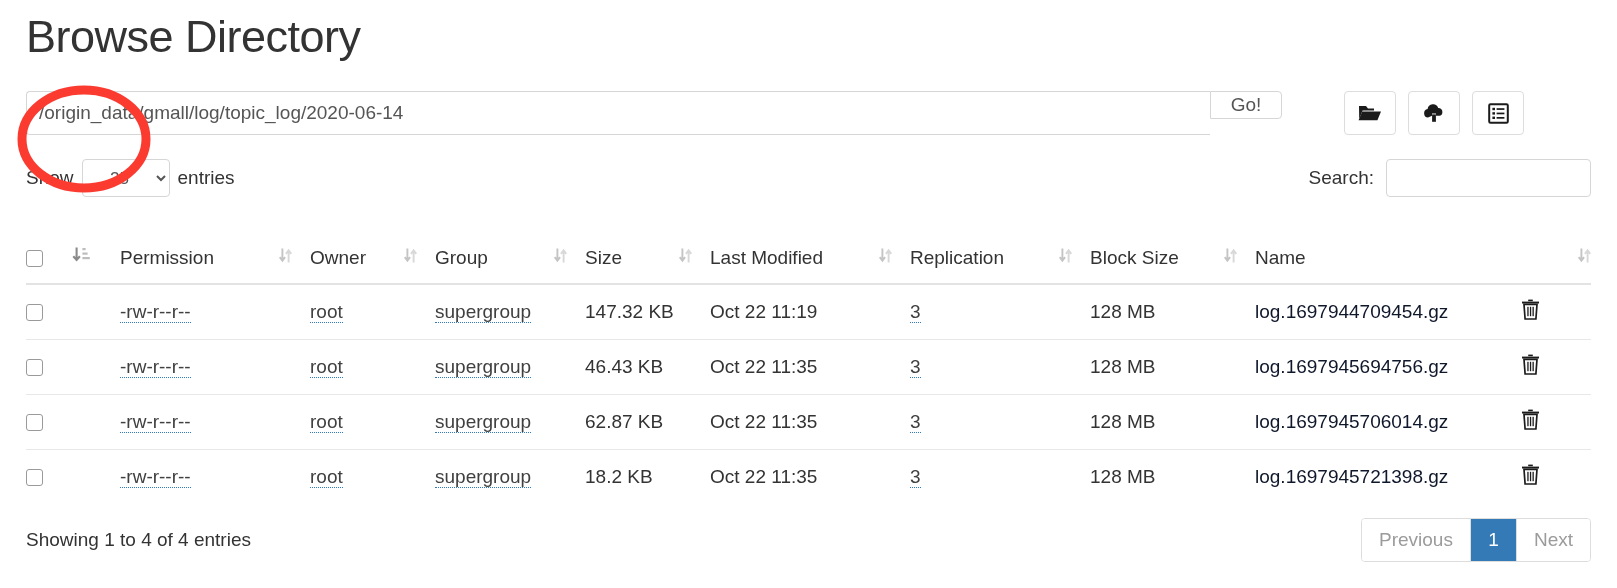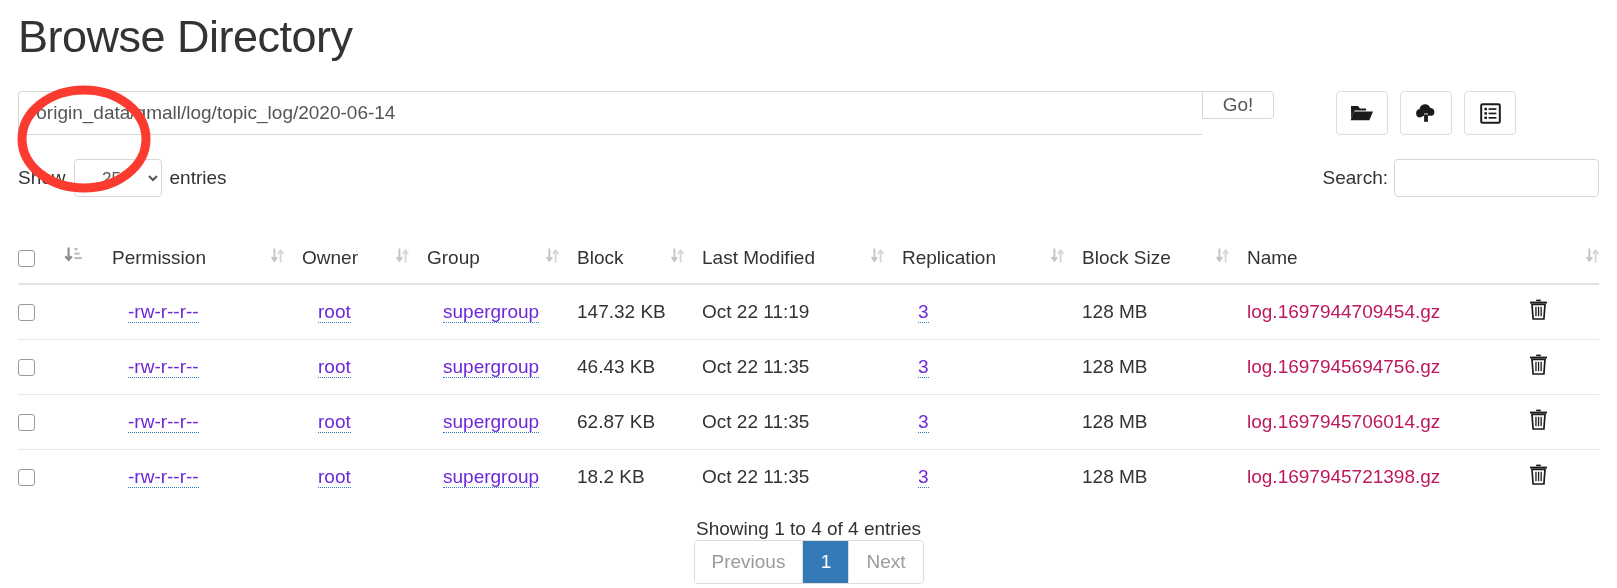--- a/index.html
+++ b/index.html
@@ -13,21 +13,21 @@
     font-family: "Liberation Sans", sans-serif;
     color: #333333;
     overflow: hidden;
     position: relative;
   }
   .page {
     position: relative;
     width: 1617px;
     height: 588px;
     box-sizing: border-box;
-    padding: 0 18px;
+    padding: 0 26px;
   }
   
   .page-title {
     font-size: 45px;
     font-weight: 400;
     line-height: 1;
     color: #333333;
     margin: 0;
     padding-top: 14px;
     letter-spacing: -0.5px;
@@ -140,21 +140,21 @@
     padding: 0 6px;
     text-align: center;
     text-align-last: center;
     cursor: pointer;
   }
   .search-ctrl {
     display: flex;
     align-items: center;
     font-size: 19px;
     color: #333333;
-    gap: 6px;
+    gap: 12px;
     justify-content: center;
   }
   .search-input {
     width: 205px;
     height: 38px;
     box-sizing: border-box;
     border: 1px solid #d6d6d6;
     border-radius: 4px;
     background: #ffffff;
     font-family: "Liberation Sans", sans-serif;
@@ -215,48 +215,46 @@
     height: 17px;
     box-sizing: border-box;
     border: 1px solid #9a9a9a;
     border-radius: 3px;
     background: #ffffff;
     display: inline-block;
     cursor: pointer;
     vertical-align: middle;
   }
   .editable {
-    color: #6d28d9;
+    color: #404040;
     border-bottom: 1px dotted #2f7bbf;
     cursor: pointer;
     display: inline-block;
     line-height: 1.15;
-    margin-left: 16px;
   }
   .file-link {
-    color: #be185d;
+    color: #0f172a;
     text-decoration: none;
     cursor: pointer;
   }
   .trash-btn {
     background: none;
     border: none;
     padding: 0;
     cursor: pointer;
     display: inline-flex;
     align-items: center;
     justify-content: center;
   }
   
   .footer-row {
     margin-top: 14px;
     display: flex;
     align-items: center;
     justify-content: space-between;
-    flex-direction: column;
   }
   .info-text {
     font-size: 19px;
     color: #333333;
   }
   .pagination {
     display: flex;
     border: 1px solid #dddddd;
     border-radius: 4px;
     overflow: hidden;
@@ -401,21 +399,21 @@
             <span class="sort-ico">
               <svg width="13" height="17" viewBox="0 0 13 17">
                 <path d="M3.4 1.4 v11.5 M0.7 10.2 L3.4 13.6 L6.1 10.2" stroke="#c4c4c4" stroke-width="1.9" fill="none"></path>
                 <path d="M9.6 15.6 V4.1 M6.9 6.8 L9.6 3.4 L12.3 6.8" stroke="#d8d8d8" stroke-width="1.9" fill="none"></path>
               </svg>
             </span>
           </div>
         </th>
         <th>
           <div class="th-inner">
-            <span>Block</span>
+            <span>Size</span>
             <span class="sort-ico">
               <svg width="13" height="17" viewBox="0 0 13 17">
                 <path d="M3.4 1.4 v11.5 M0.7 10.2 L3.4 13.6 L6.1 10.2" stroke="#c4c4c4" stroke-width="1.9" fill="none"></path>
                 <path d="M9.6 15.6 V4.1 M6.9 6.8 L9.6 3.4 L12.3 6.8" stroke="#d8d8d8" stroke-width="1.9" fill="none"></path>
               </svg>
             </span>
           </div>
         </th>
         <th>
           <div class="th-inner">

